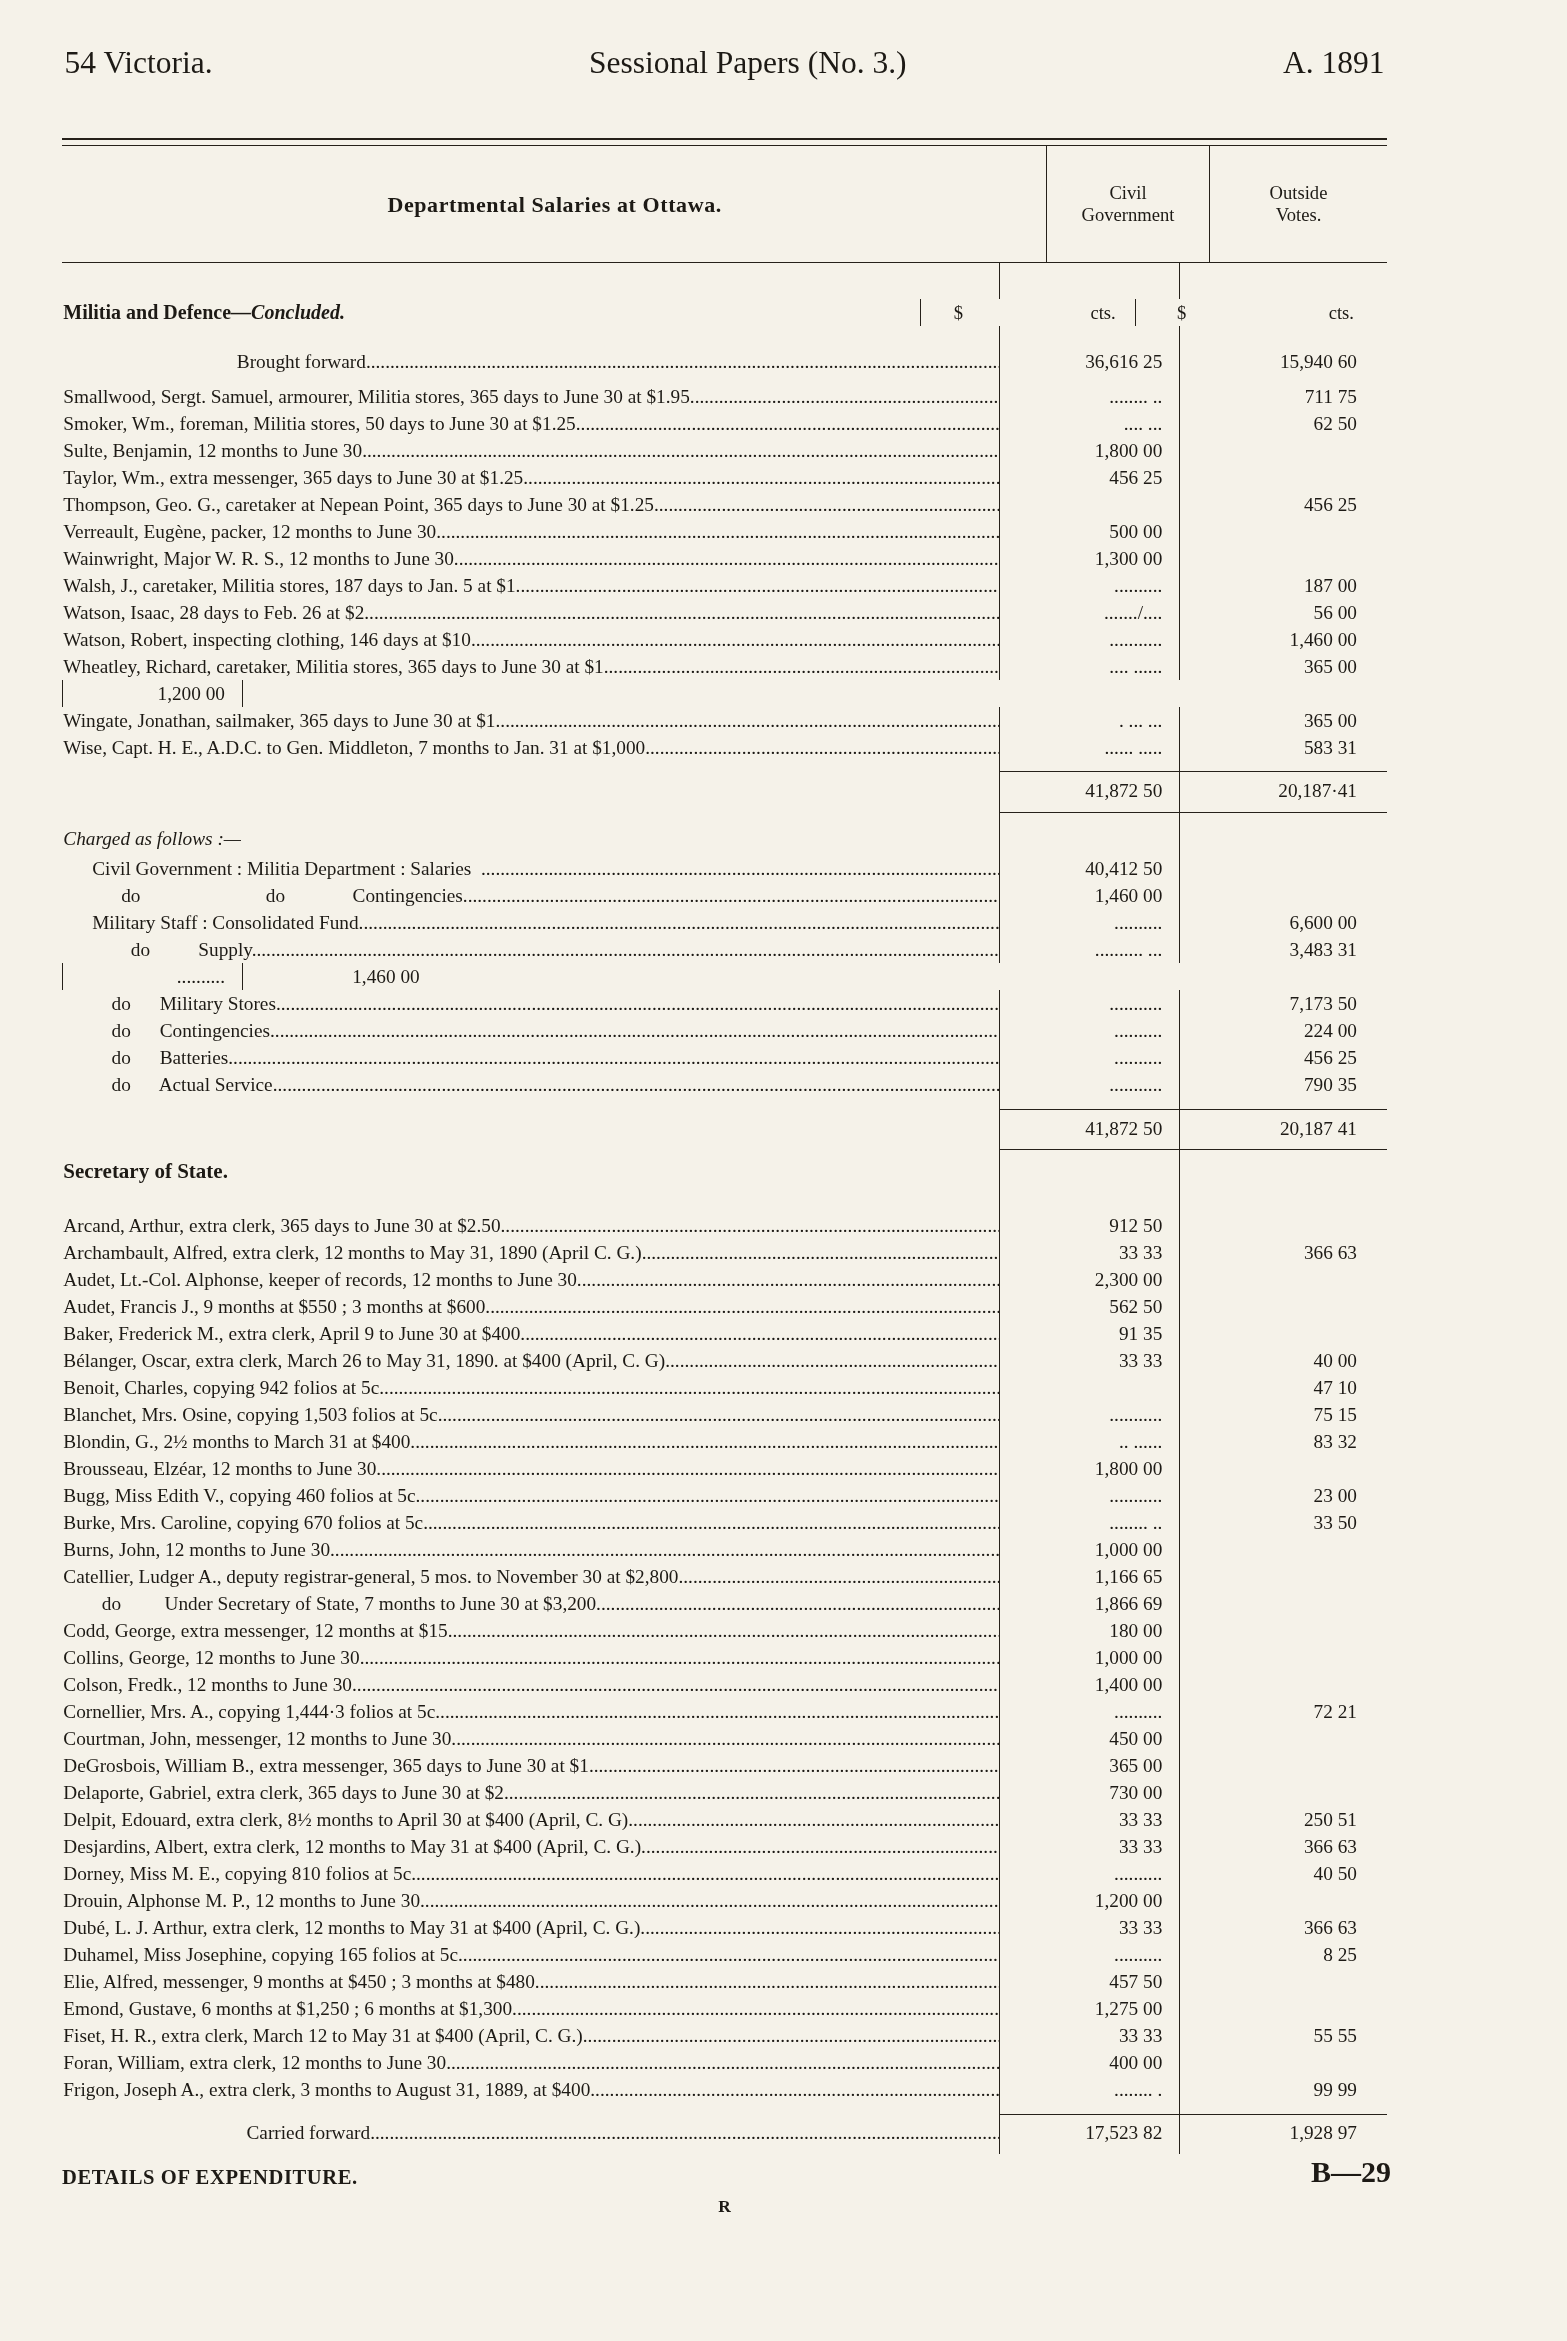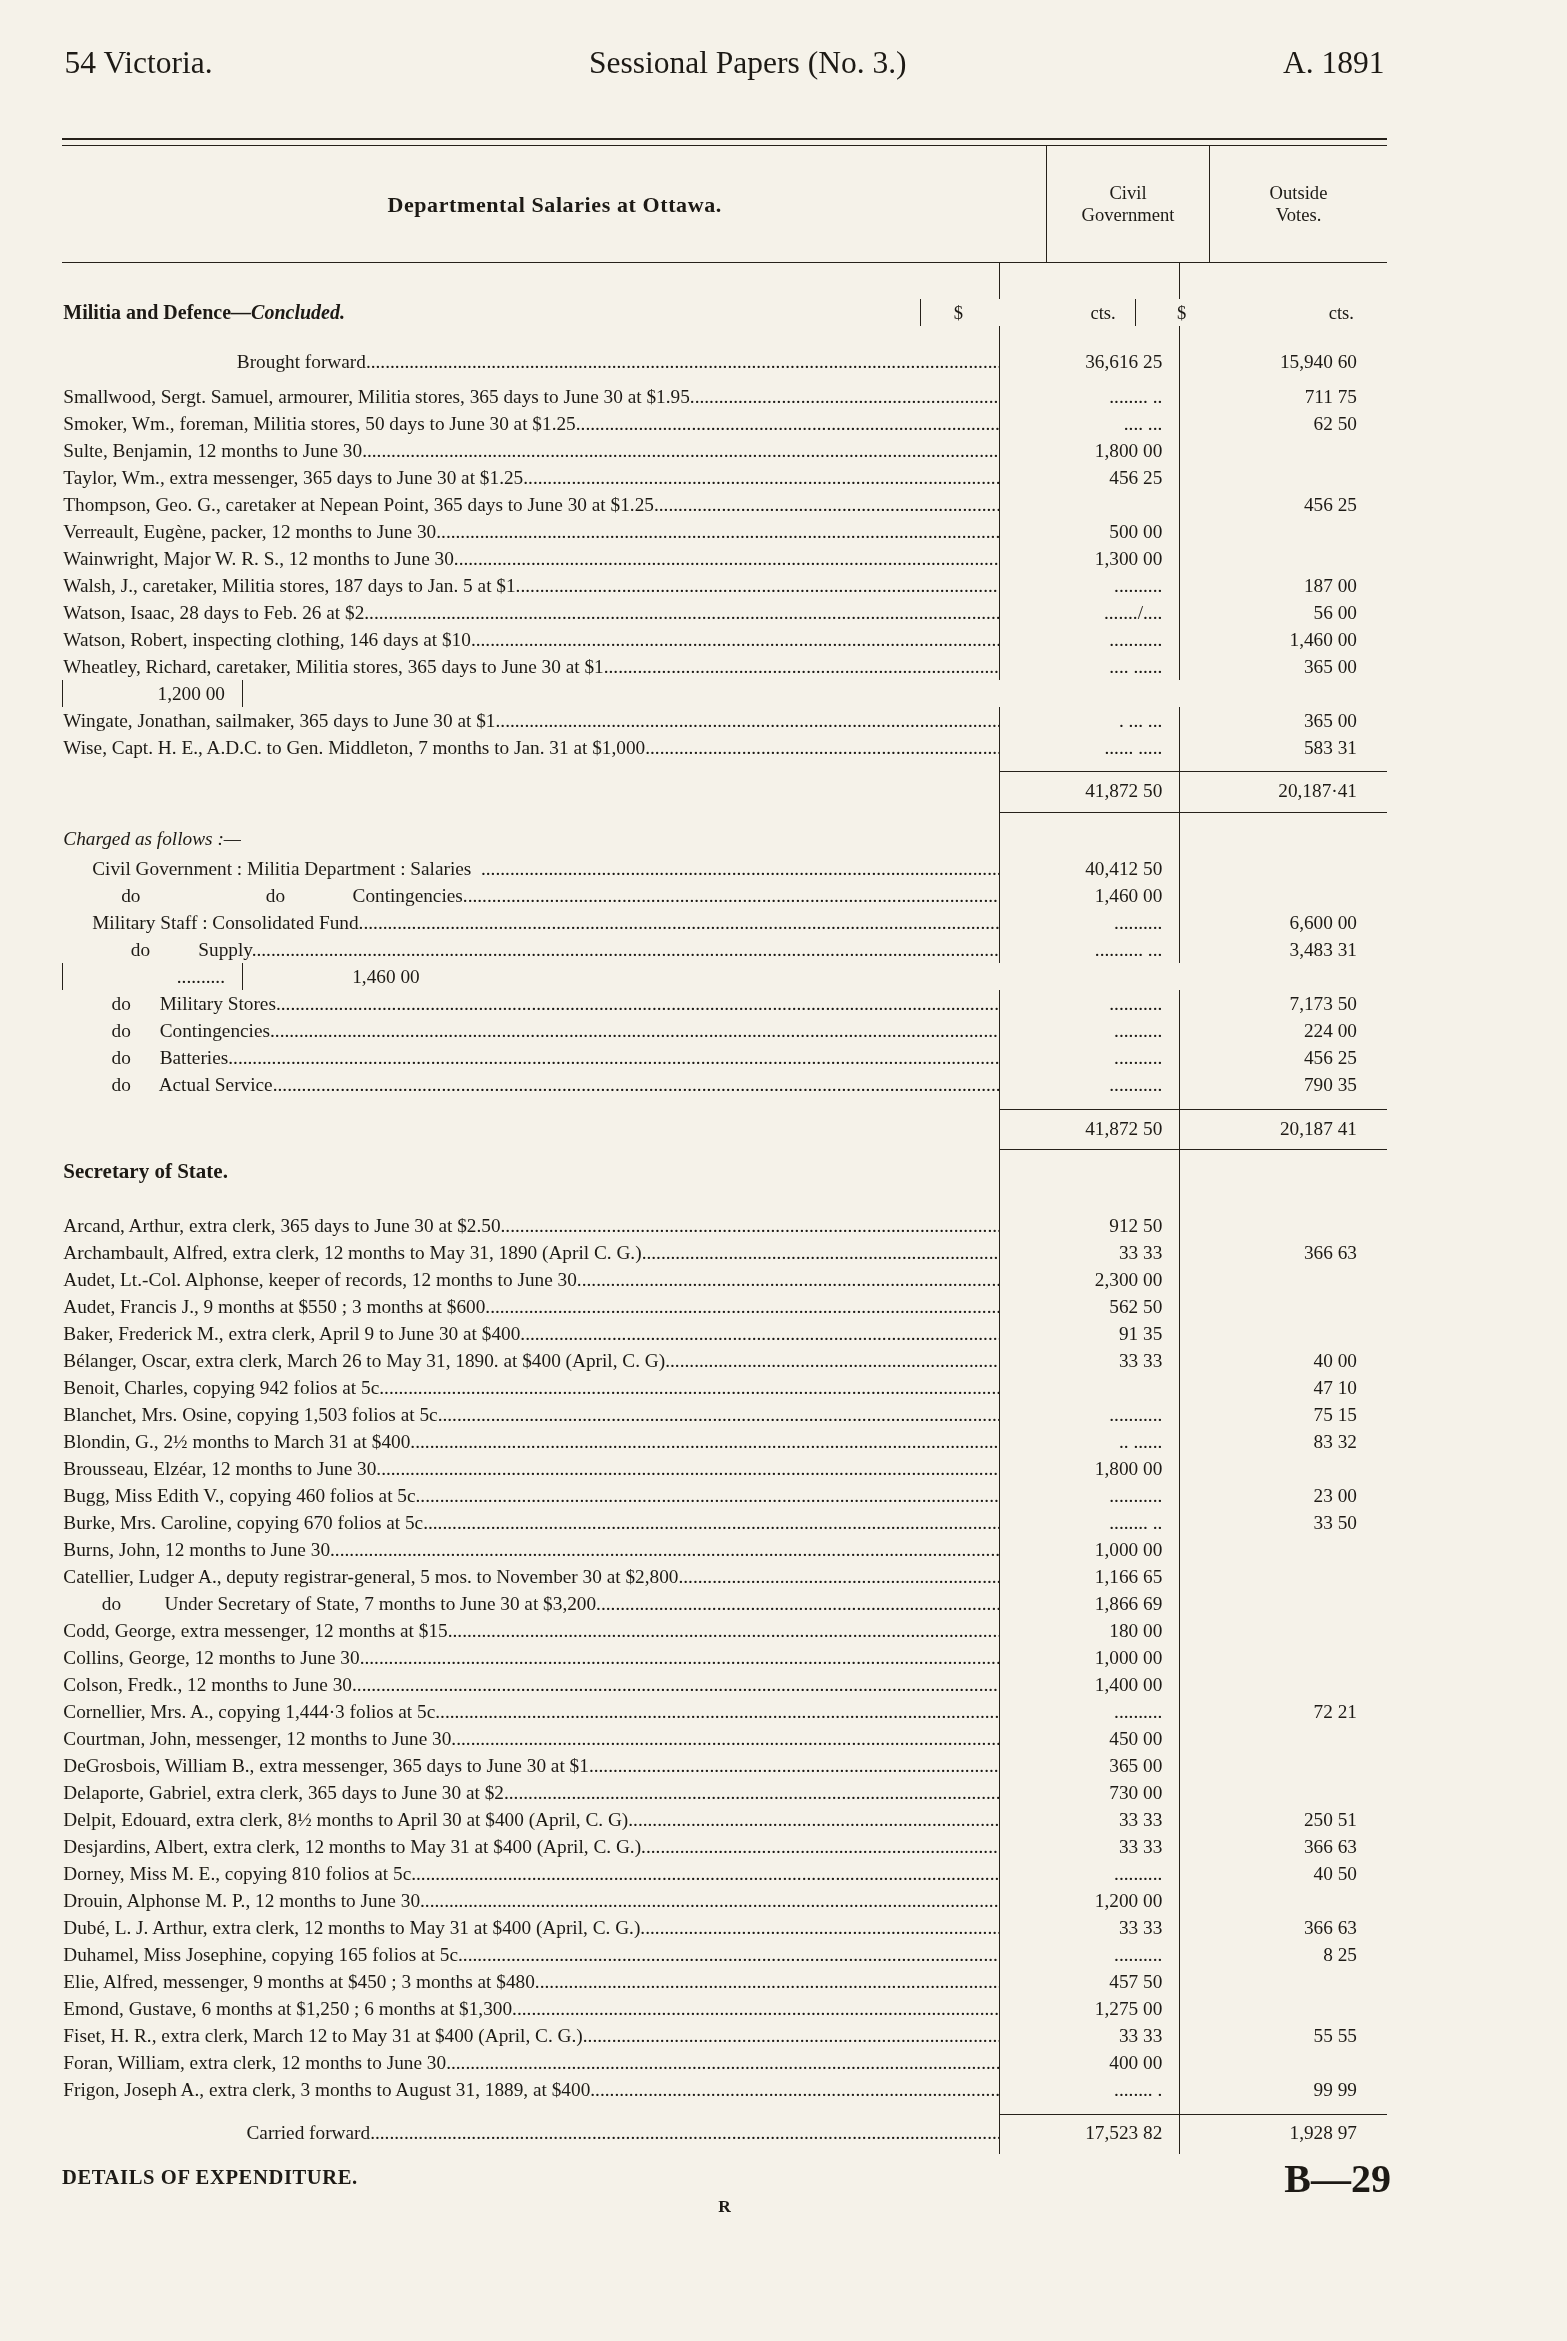--- a/index.html
+++ b/index.html
@@ -52,21 +52,21 @@
 
   .sum-row .cell{ padding-top:5.8px; padding-bottom:7.7px; }
 
   
   .sp6{height:3.9px;} .sp12{height:7.7px;} .sp16{height:10.3px;} .sp20{height:13px;}
   .sp26{height:16.7px;} .sp34{height:22px;} .sp56{height:36px;}
 
   
   .footer{ margin-top:11.6px; position:relative; }
   .details{ display:block; text-align:left; font-weight:bold; font-size:20.6px; letter-spacing:0.6px; }
-  .sig{ position:absolute; right:-3.9px; top:-10.3px; font-weight:bold; font-size:40px; }
+  .sig{ position:absolute; right:-3.9px; top:-10.3px; font-weight:bold; font-size:30px; }
   .press{ margin-top:7.7px; text-align:center; font-weight:bold; font-size:17.4px; }
 </style>
 </head>
 <body>
 
 <div class="page">
 
   <div class="running-head">
     <span>54 Victoria.</span>
     <span>Sessional Papers (No. 3.)</span>

